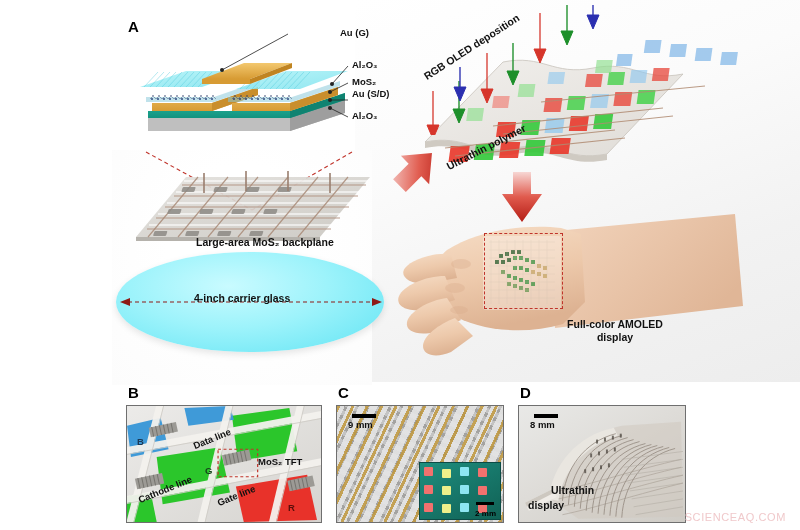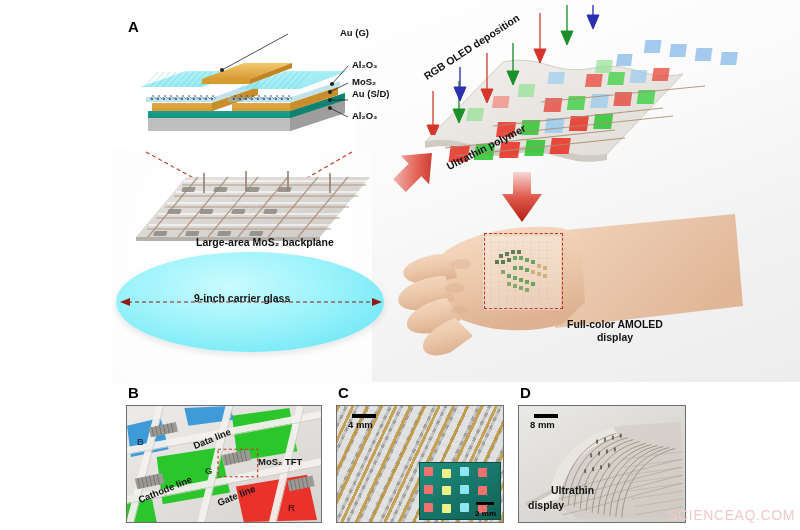--- a/index.html
+++ b/index.html
@@ -109,22 +109,22 @@
 
   
   .dscene { position:absolute; inset:0;
     background: linear-gradient(150deg,#e9e9e7 0%,#dedcd8 45%,#cfccc6 100%);
   }
 
   
   .scalebar { position:absolute; background:#000; height:4px; }
 
   .watermark {
-    position:absolute; right:5px; bottom:7px;
-    font-size:14px; color:#f0c9cb; letter-spacing:.6px;
+    position:absolute; right:14px; bottom:7px;
+    font-size:11px; color:#f0c9cb; letter-spacing:.6px;
     font-family:"Liberation Sans", sans-serif;
   }
 </style>
 </head>
 <body>
 
 <div id="figure">
 
   <div class="bg-wash"></div>
   <div class="bg-wash2"></div>
@@ -309,21 +309,21 @@
   </div>
 
   <div class="lbl big" style="left:180px; top:236px;margin-left:16px;">Large-area MoS₂ backplane</div>
 
   <div class="glass"></div>
   <svg class="glass-arrow" viewBox="0 0 262 12">
     <line x1="8" y1="6" x2="254" y2="6" stroke="#8e1b16" stroke-width="1.2" stroke-dasharray="4,3"></line>
     <polygon points="0,6 10,2 10,10" fill="#8e1b16"></polygon>
     <polygon points="262,6 252,2 252,10" fill="#8e1b16"></polygon>
   </svg>
-  <div class="lbl big" style="left:194px; top:292px;">9-inch carrier glass</div>
+  <div class="lbl big" style="left:194px; top:292px;">4-inch carrier glass</div>
 
   <div class="sheet">
     <svg width="330" height="150" viewBox="0 0 330 150">
       <defs>
         <linearGradient id="polyG" x1="0" y1="0" x2="1" y2="1">
           <stop offset="0%" stop-color="#f1efec" stop-opacity=".95"></stop>
           <stop offset="100%" stop-color="#ddd9d3" stop-opacity=".9"></stop>
         </linearGradient>
       </defs>
 
@@ -619,21 +619,21 @@
       <div class="px" style="left:58px; top:23px; background:#f2716e;"></div>
       <div class="px" style="left:4px;  top:40px; background:#f2716e;"></div>
       <div class="px" style="left:22px; top:41px; background:#eef08a;"></div>
       <div class="px" style="left:40px; top:40px; background:#8de6f2;"></div>
       <div class="px" style="left:58px; top:41px; background:#f2716e;"></div>
       <div class="scalebar" style="right:6px; bottom:14px; width:18px; height:3px;"></div>
       <div class="lbl" style="right:4px; bottom:1px; font-size:8px; color:#000;padding-left:47px;">2 mm</div>
     </div>
   </div>
   <div class="scalebar" style="left:352px; top:414px; width:24px;"></div>
-  <div class="lbl" style="left:348px; top:420px;">4 mm</div>
+  <div class="lbl" style="left:348px; top:420px;">9 mm</div>
 
   <div class="panel-letter" style="left:520px; top:384px;">D</div>
 
   <div class="pbox" id="panelD-box">
     <div class="dscene"></div>
     <svg style="position:absolute; inset:0;" viewBox="0 0 168 118" preserveAspectRatio="none">
 
       <path d="M34,96 C40,58 66,28 104,20 L164,16 L166,112 L60,114 Z" fill="#cfc9c0" opacity=".55"></path>
       <path d="M30,94 C34,60 58,30 96,22 L100,30 C66,40 44,66 40,96 Z" fill="#e9e6e0"></path>
 

